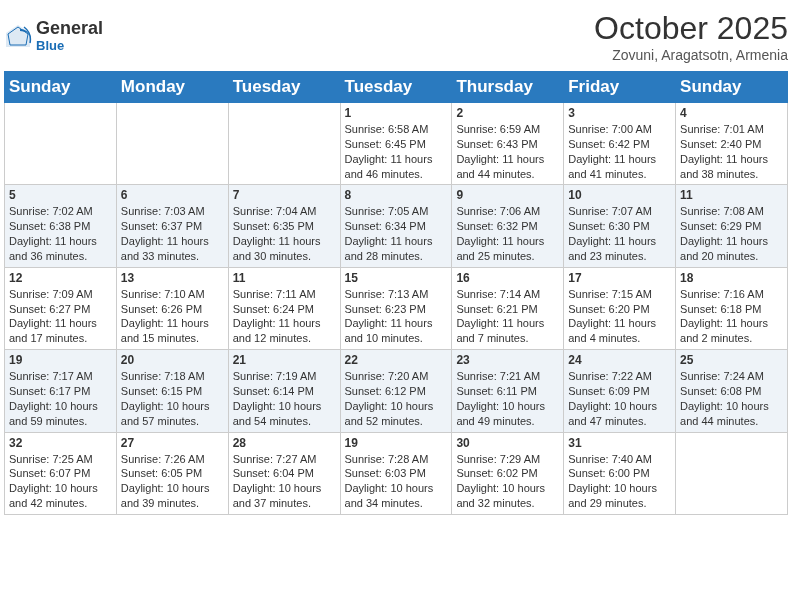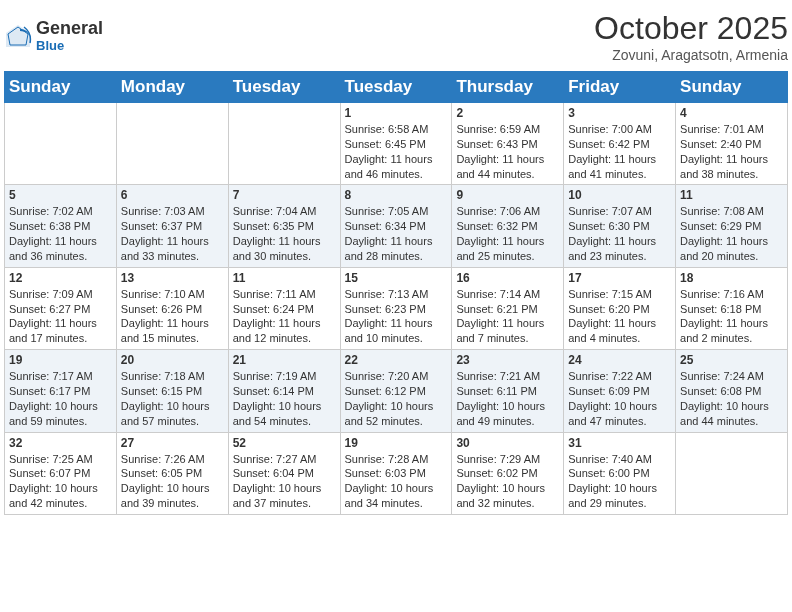--- a/index.html
+++ b/index.html
@@ -331,21 +331,21 @@
 and 42 minutes.</div>
           </td>
           <td>
             <span class="day-number">27</span>
             <div class="day-info">Sunrise: 7:26 AM
 Sunset: 6:05 PM
 Daylight: 10 hours
 and 39 minutes.</div>
           </td>
           <td>
-            <span class="day-number">52</span>
+            <span class="day-number">28</span>
             <div class="day-info">Sunrise: 7:27 AM
 Sunset: 6:04 PM
 Daylight: 10 hours
 and 37 minutes.</div>
           </td>
           <td>
             <span class="day-number">19</span>
             <div class="day-info">Sunrise: 7:28 AM
 Sunset: 6:03 PM
 Daylight: 10 hours

